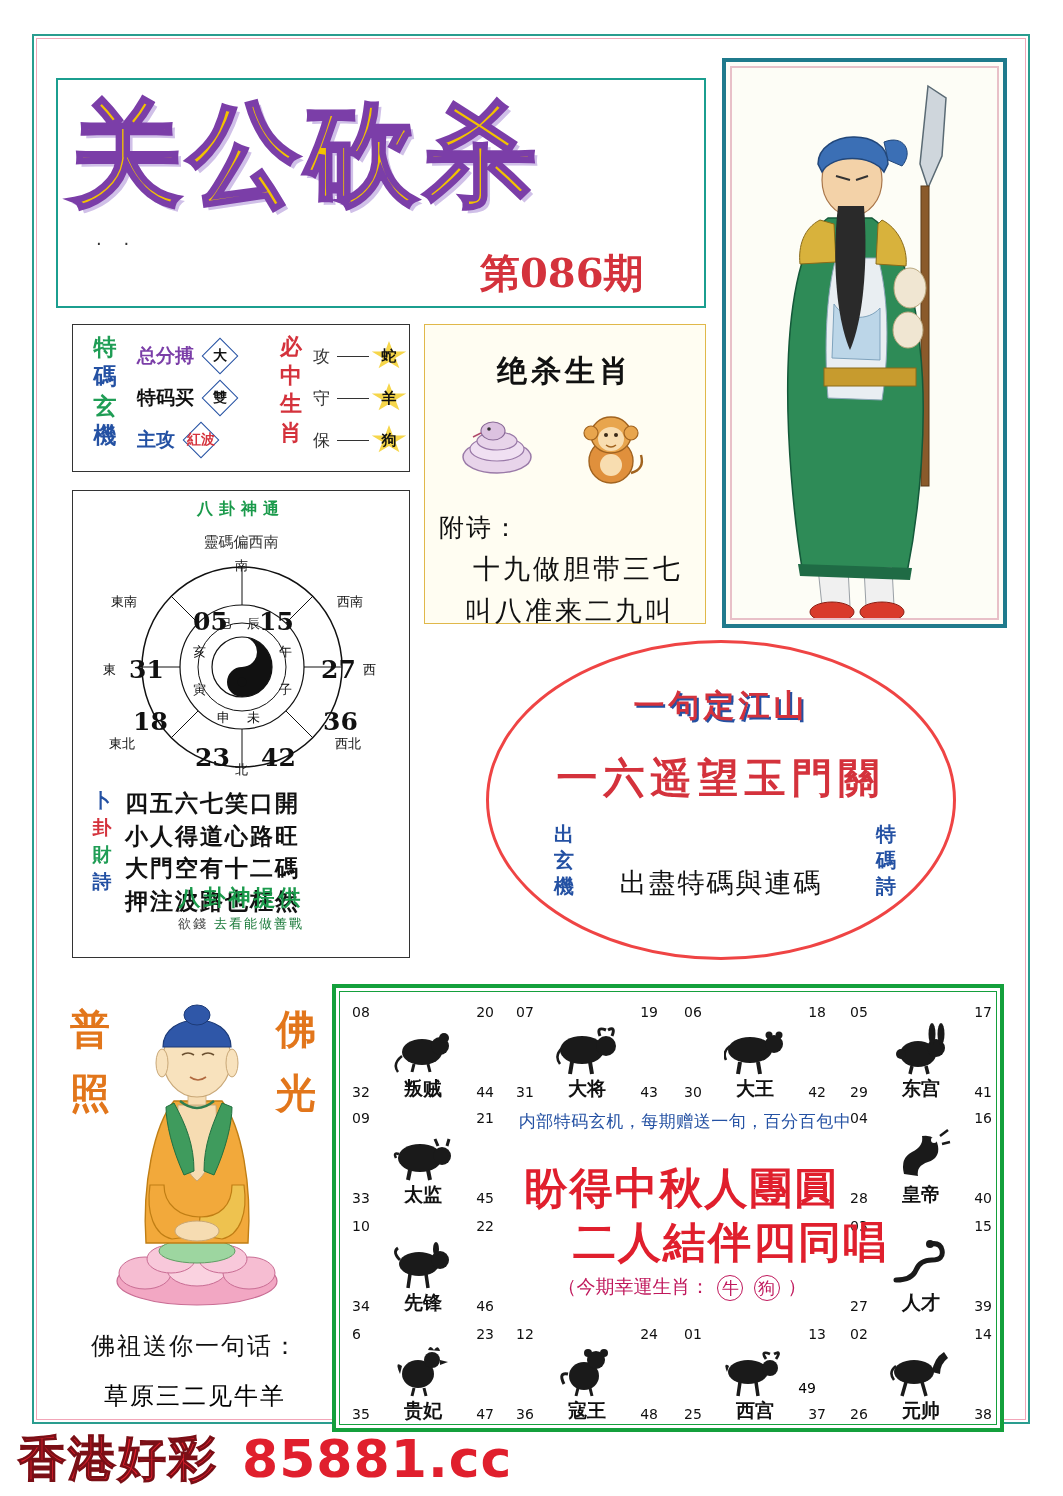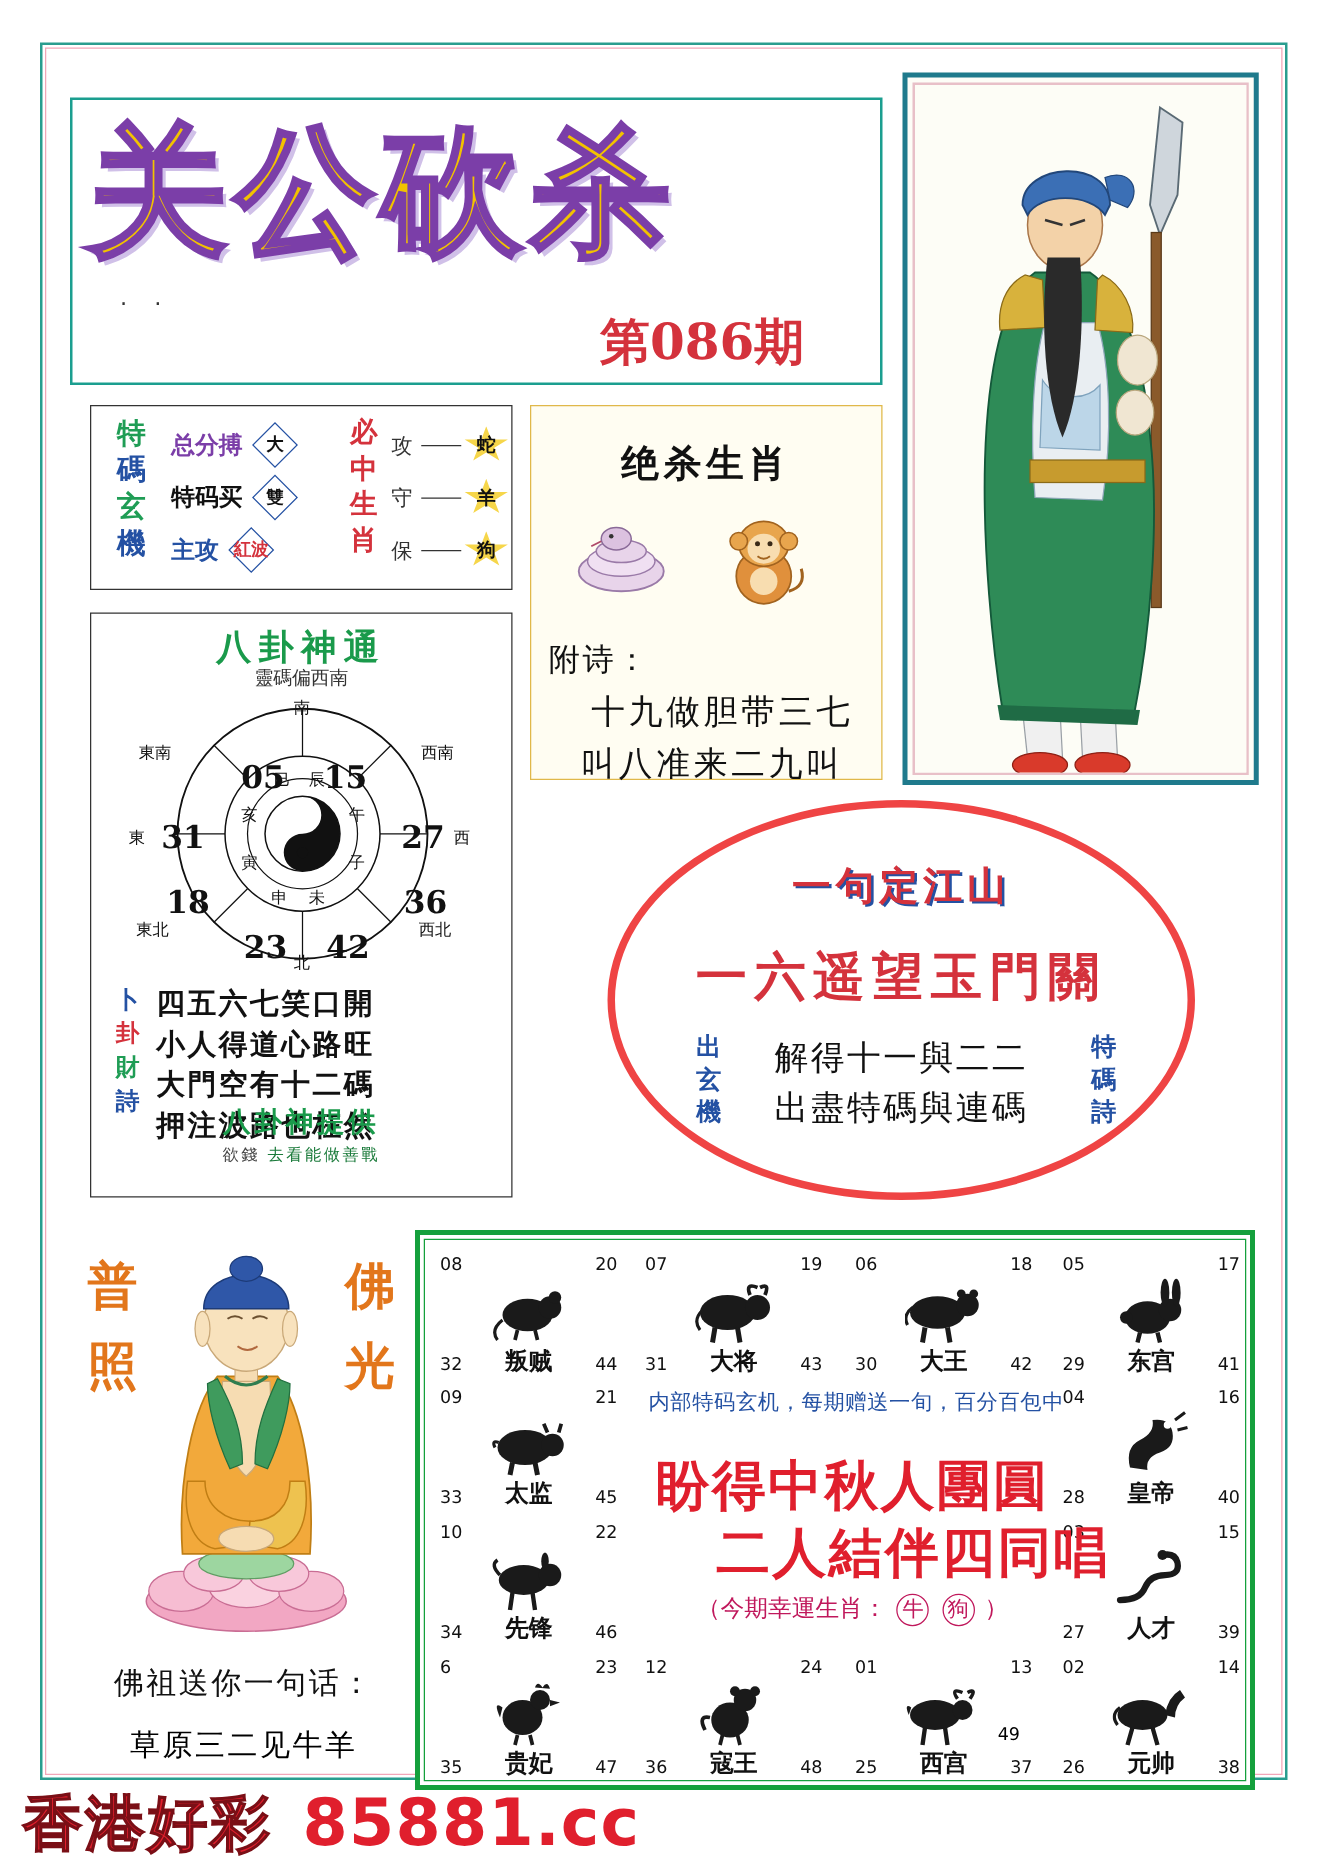--- a/index.html
+++ b/index.html
@@ -106,21 +106,21 @@
   }
   .star span { position: relative; z-index: 2; }
 
   
   .box-bagua {
     position: absolute; left: 72px; top: 490px; width: 338px; height: 468px;
     border: 1px solid #333; background: #fff;
   }
   .bagua-title {
     position: absolute; left: 0; top: 8px; width: 100%;
-    text-align: center; font-size: 28px; font-weight: 700; color: #1a9a4b;
+    text-align: center; font-size: 16px; font-weight: 700; color: #1a9a4b;
     letter-spacing: 6px;
   }
   .bagua-sub {
     position: absolute; left: 0; top: 42px; width: 100%;
     text-align: center; font-size: 15px; color: #333;
   }
   .bagua-wheel { position: absolute; left: 28px; top: 58px; width: 282px; height: 230px; }
   .bagua-nums { position: absolute; left: 0; top: 0; width: 100%; height: 100%; }
   .bnum {
     position: absolute; font-size: 25px; font-weight: 700; color: #111;
@@ -171,21 +171,21 @@
     font-size: 27px; color: #111; letter-spacing: 3px; font-family: "DejaVu Serif", serif;
   }
   .jue-l2 {
     position: absolute; left: 40px; top: 268px;
     font-size: 27px; color: #111; letter-spacing: 3px; font-family: "DejaVu Serif", serif;
   }
 
   
   .oval {
     position: absolute; left: 486px; top: 640px; width: 470px; height: 320px;
-    border: 6px solid #ef4444; border-radius: 50%;
+    border: 3px solid #ef4444; border-radius: 50%;
     background: #fff;
   }
   .oval-title {
     position: absolute; left: 0; top: 42px; width: 100%;
     text-align: center; font-size: 31px; font-weight: 700; color: #d4323c;
     letter-spacing: 4px;
     text-shadow: 2px 2px 0 #2451a3;
   }
   .oval-main {
     position: absolute; left: 0; top: 108px; width: 100%;
@@ -534,21 +534,20 @@
     <div class="oval-left">
       <span>出</span>
       <span>玄</span>
       <span>機</span>
     </div>
     <div class="oval-right">
       <span>特</span>
       <span>碼</span>
       <span>詩</span>
     </div>
-    <div class="oval-c1">解得十一與二二</div>
     <div class="oval-c2">出盡特碼與連碼</div>
   </div>
 
   <div class="buddha-wrap">
     <div class="buddha-left-text">
       <span>普</span>
       <span>照</span>
     </div>
     <div class="buddha-right-text">
       <span>佛</span>

